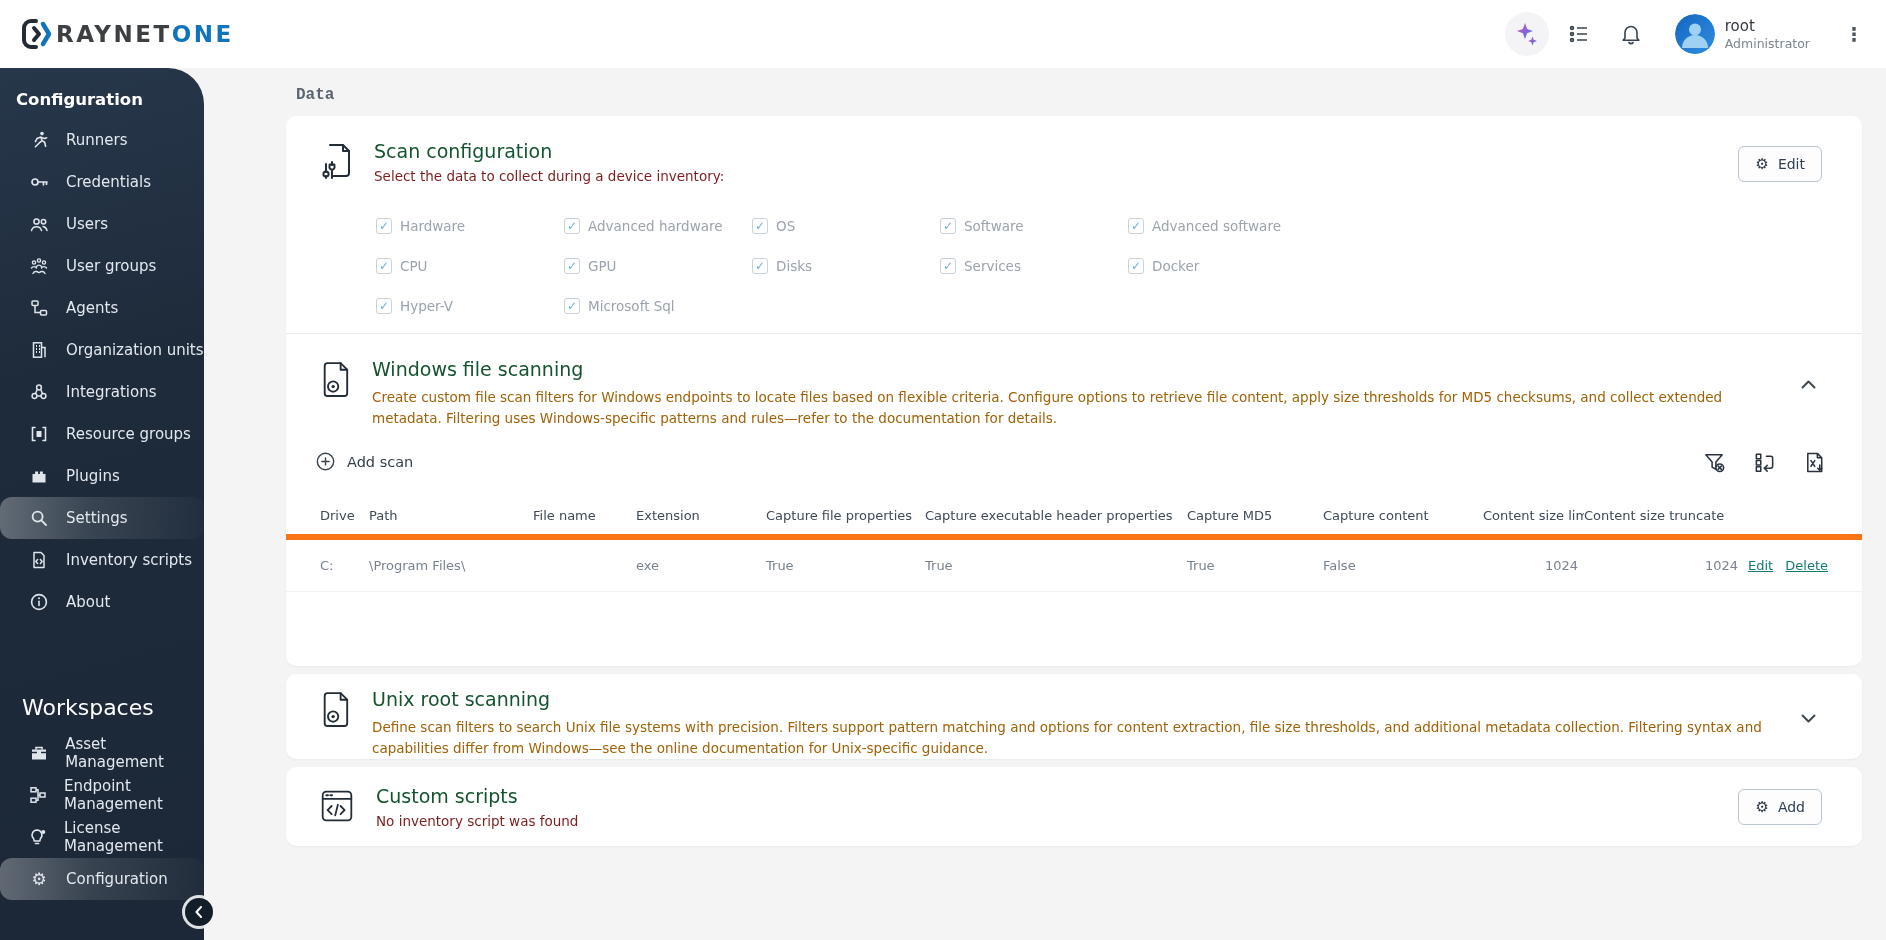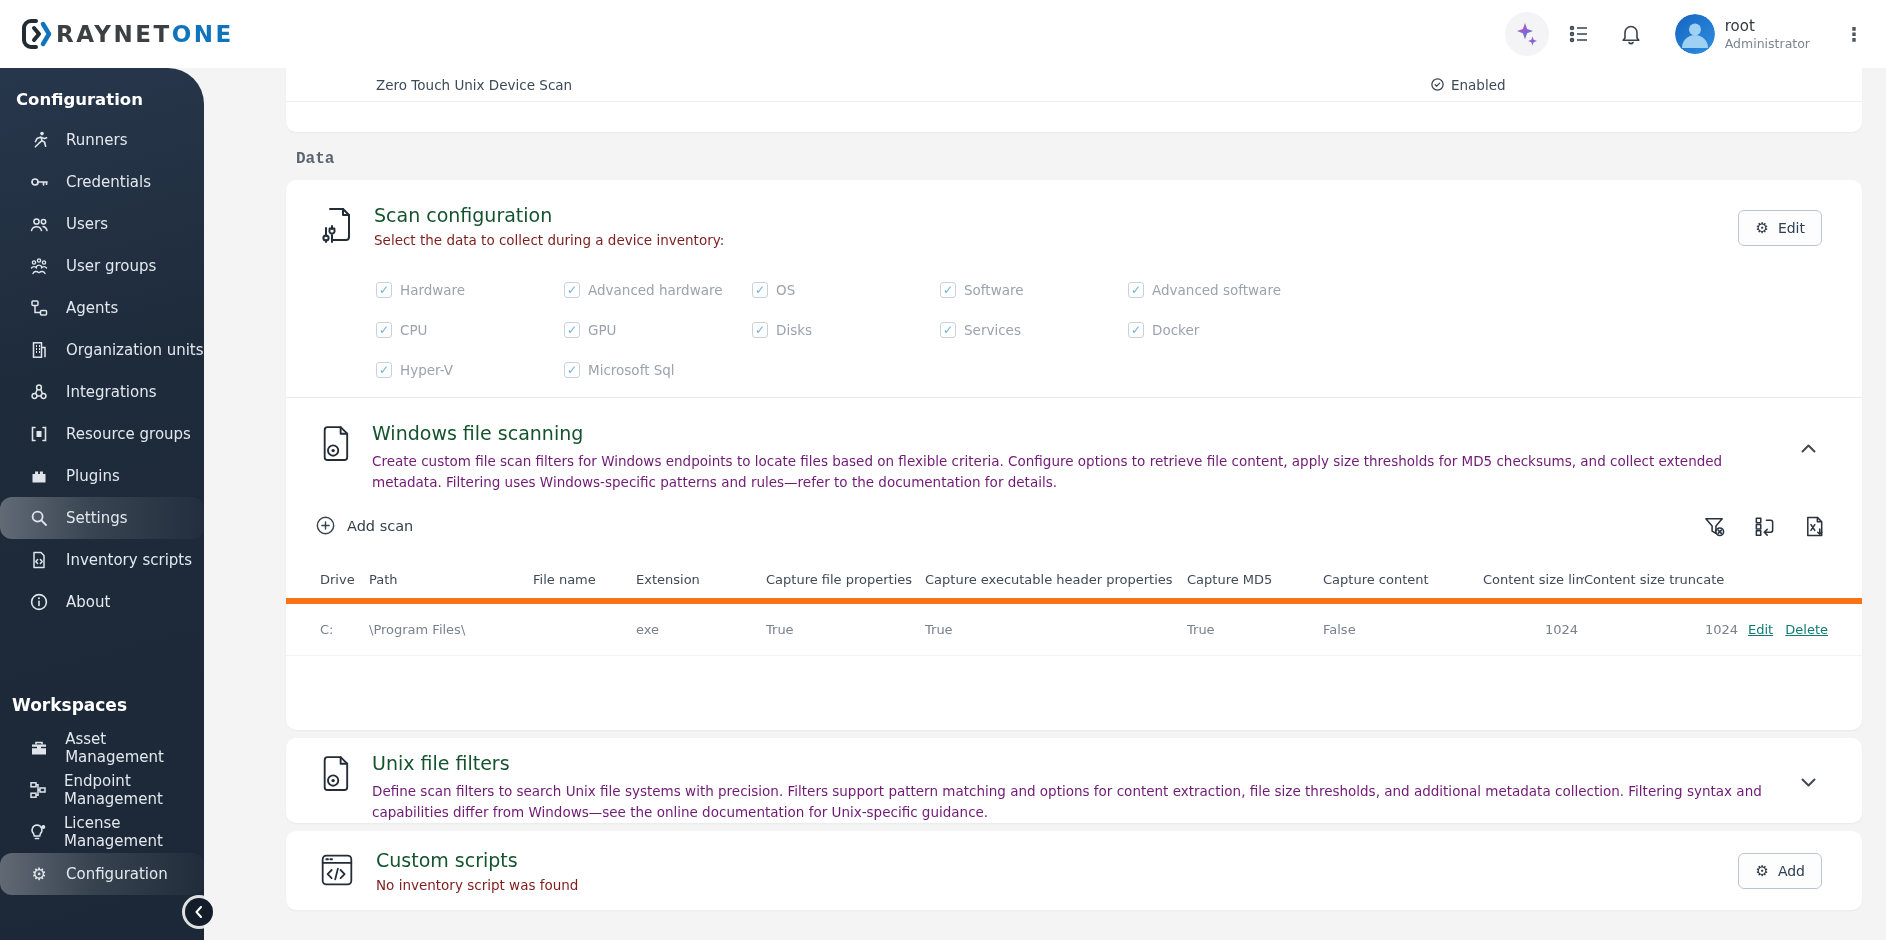--- a/index.html
+++ b/index.html
@@ -21,21 +21,21 @@
   .user-name { font-size:15px; color:#33393f; }
   .user-role { font-size:12.5px; color:#7c8690; }
   .kebab { margin-left:34px; font-size:19px; color:#4c545c; font-weight:bold; cursor:pointer; width:20px; text-align:center; }
 
   
   .sidebar { position:absolute; top:68px; left:0; bottom:0; width:204px; background:linear-gradient(165deg,#27374b 0%,#1e2b3b 35%,#1c2837 100%); border-top-right-radius:36px; z-index:4; color:#e7ebf0; }
   .side-title { padding:22px 18px 10px 16px; font-size:16.5px; font-weight:bold; color:#fff; }
   .nav-item { height:42px; display:flex; align-items:center; gap:16px; padding-left:28px; font-size:15px; color:#e3e8ee; cursor:pointer; }
   .nav-item .nico { width:22px; height:22px; display:flex; align-items:center; justify-content:center; color:#dfe5eb; }
   .nav-item.active { background:linear-gradient(90deg,rgba(255,255,255,.30) 0%,rgba(255,255,255,.12) 45%,rgba(255,255,255,.02) 100%);border-radius:12px; }
-  .ws-title { padding:72px 18px 12px 12px; font-size:17px; font-weight:bold; color:#fff; }
+  .ws-title { padding:72px 18px 12px 22px; font-size:22px; font-weight:normal; color:#fff; }
   .collapse-btn { position:absolute; right:-9px; bottom:14px; width:28px; height:28px; border-radius:50%; background:#141e2b; display:flex; align-items:center; justify-content:center; color:#fff; cursor:pointer; box-shadow:0 0 0 3px rgba(244,244,245,.9); font-size:14px; }
 
   
   .main { position:absolute; left:254px; top:68px; right:0; bottom:0; background:#f4f4f5; padding:0 24px 0 32px; overflow:hidden; }
   .card { background:#fff; border-radius:10px; box-shadow:0 1px 2px rgba(20,30,40,.05); position:relative; }
   .card-top { border-radius:0 0 10px 10px; height:64px; }
   .zt-row { height:34px; display:flex; align-items:center; border-bottom:1px solid #f0f0f2; position:relative; }
   .zt-label { margin-left:90px; font-size:13.5px; color:#3c4document: #3c4document;}
   .zt-label { color:#3d4document; }
   .zt-label { color:#3d4a57; }
@@ -43,21 +43,21 @@
   .section-heading { margin:18px 0 0 10px; font-size:16px; font-weight:bold; color:#5a6470; height:20px;font-family:Liberation Mono, monospace; }
   .card-big { margin-top:10px; }
 
   .sec { position:relative; }
   .sec-scan { height:218px; border-bottom:1px solid #e9eaec; }
   .sec-win { height:332px; }
   .sec-head { position:absolute; top:24px; left:34px; display:flex; gap:22px; }
   .doc-ico { flex:0 0 auto; margin-top:2px; color:#232d38; }
   .sec-title { font-size:19px; color:#14532d; }
   .sec-sub { margin-top:6px; font-size:13.5px; color:#7f1d1d; }
-  .sec-desc { margin-top:7px; font-size:13.5px; line-height:1.55; color:#701a75; width:1400px; }
+  .sec-desc { margin-top:7px; font-size:13.5px; line-height:1.55; color:#a16207; width:1400px; }
 
   .btn { position:absolute; display:flex; align-items:center; gap:9px; background:#fdfdfe; border:1px solid #b9c6d2; border-radius:6px; height:36px; padding:0 16px; font-size:14px; color:#2e4154; cursor:pointer; }
   .btn .gear-glyph { font-size:15px; line-height:1; color:#2e3a48; }
   .btn-edit { top:30px; right:40px; }
   .btn-add { top:22px; right:40px; }
 
   .chk-grid { position:absolute; top:100px; left:90px; display:grid; grid-template-columns:repeat(5,188px); row-gap:20px; }
   .chk { display:flex; align-items:center; gap:8px; height:20px; cursor:pointer; }
   .chk-box { width:16px; height:16px; border:1.5px solid #c9d2da; border-radius:3px; background:#fff; display:flex; align-items:center; justify-content:center; color:#6aace0; font-size:12px; line-height:1; }
   .chk-label { font-size:13.5px; color:#9aa3ae; }
@@ -309,32 +309,20 @@
 
     <div class="collapse-btn">
       <svg width="10" height="12" viewBox="0 0 10 12" fill="none" stroke="#fff" stroke-width="2" stroke-linecap="round" stroke-linejoin="round">
           <path d="M7 1L2.5 6 7 11"></path>
         </svg>
     </div>
   </div>
 
   <div class="main">
 
-    <div class="card card-top">
-      <div class="zt-row">
-        <span class="zt-label">Zero Touch Unix Device Scan</span>
-        <span class="zt-status">
-          <svg width="15" height="15" viewBox="0 0 24 24" fill="none" stroke="#39434e" stroke-width="2" stroke-linecap="round" stroke-linejoin="round">
-              <circle cx="12" cy="12" r="9"></circle>
-              <path d="M8.3 12.3l2.4 2.4 4.8-5"></path>
-            </svg>
-          <span>Enabled</span>
-        </span>
-      </div>
-    </div>
 
     <div class="section-heading">Data</div>
 
     <div class="card card-big">
 
       <div class="sec sec-scan">
         <div class="sec-head">
           <svg class="doc-ico" width="32" height="40" viewBox="0 0 32 40" fill="none" stroke="currentColor" stroke-width="2" stroke-linecap="round" stroke-linejoin="round">
             <path d="M10 3h13l6 6v22a3 3 0 0 1-3 3H12"></path>
               <path d="M23 3v6h6"></path>
@@ -494,21 +482,21 @@
 
     <div class="card card-unix">
       <div class="sec-head">
         <svg class="doc-ico" width="30" height="40" viewBox="0 0 32 42" fill="none" stroke="currentColor" stroke-width="2" stroke-linecap="round" stroke-linejoin="round">
           <path d="M8 3h14l7 7v25a3 3 0 0 1-3 3H8a3 3 0 0 1-3-3V6a3 3 0 0 1 3-3z"></path>
             <path d="M22 3v7h7"></path>
           <circle cx="14" cy="28" r="5.5"></circle>
             <circle cx="14" cy="28" r="1.8" fill="currentColor" stroke="none"></circle>
         </svg>
         <div>
-          <div class="sec-title">Unix file filters</div>
+          <div class="sec-title">Unix root scanning</div>
           <div class="sec-desc">Define scan filters to search Unix file systems with precision. Filters support pattern matching and options for content extraction, file size thresholds, and additional metadata collection. Filtering syntax and capabilities differ from Windows—see the online documentation for Unix-specific guidance.</div>
         </div>
       </div>
       <div class="chevron-btn chev-unix">
         <svg width="15" height="9" viewBox="0 0 15 9" fill="none" stroke="currentColor" stroke-width="2" stroke-linecap="round" stroke-linejoin="round">
             <path d="M1.5 1.5l6 6 6-6"></path>
           </svg>
       </div>
     </div>
 

